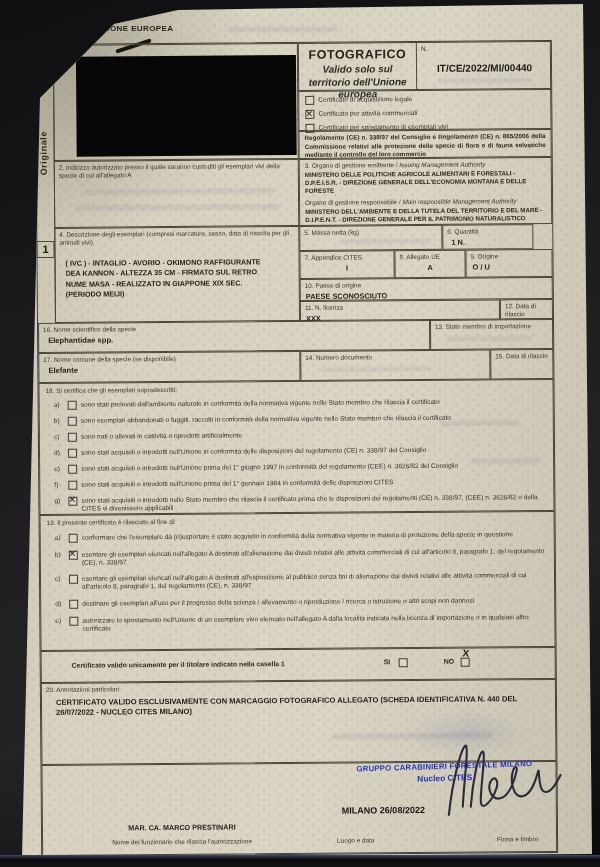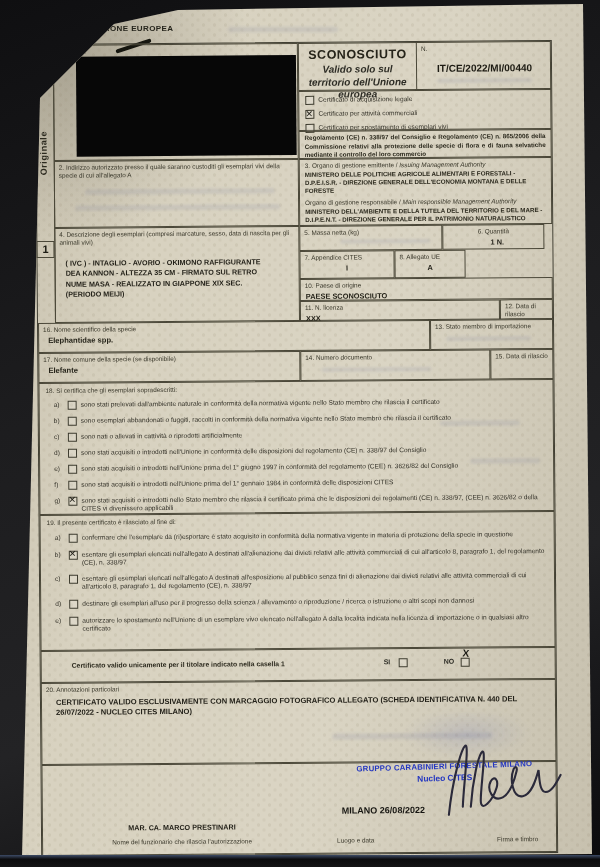--- a/index.html
+++ b/index.html
@@ -92,21 +92,21 @@
       <div class="smud" style="left:20px;top:44px;width:205px;"></div>
     </div>
 
     <div class="box" style="left:17px;top:183px;width:245px;height:95px;">
       <div class="lbl pad">4. Descrizione degli esemplari (compresi marcature, sesso, data di nascita per gli animali vivi)</div>
       <div class="val" style="position:absolute;left:10px;top:30px;width:210px;font-size:7.2px;line-height:1.45;">( IVC ) - INTAGLIO - AVORIO - OKIMONO RAFFIGURANTE DEA KANNON - ALTEZZA 35 CM - FIRMATO SUL RETRO NUME MASA - REALIZZATO IN GIAPPONE XIX SEC. (PERIODO MEIJI)</div>
     </div>
 
     <div class="box" style="left:262px;top:0;width:253px;height:48px;">
       <div style="position:absolute;left:0;top:0;width:118px;height:48px;border-right:0.8px solid #4b4839;box-sizing:border-box;text-align:center;">
-        <div style="font-size:12.5px;font-weight:bold;letter-spacing:.5px;margin-top:4px;color:#26241a;">SCONOSCIUTO</div>
+        <div style="font-size:12.5px;font-weight:bold;letter-spacing:.5px;margin-top:4px;color:#26241a;">FOTOGRAFICO</div>
         <div style="font-size:10px;font-weight:bold;font-style:italic;line-height:1.25;margin-top:2px;padding:0 4px;">Valido solo sul territorio dell'Unione europea</div>
       </div>
       <div style="position:absolute;left:118px;top:0;width:135px;height:48px;">
         <div class="lbl pad">N.</div>
         <div style="font-size:10px;font-weight:bold;text-align:center;margin-top:8px;color:#1d1b13;">IT/CE/2022/MI/00440</div>
         <div class="smud" style="left:20px;top:36px;width:95px;height:4px;"></div>
       </div>
     </div>
 
     <div class="box" style="left:262px;top:48px;width:253px;height:40px;">
@@ -134,32 +134,36 @@
         <div style="font-size:6.2px;font-weight:bold;line-height:1.3;margin:1px 0 4px;color:#2c2a1e;">MINISTERO DELLE POLITICHE AGRICOLE ALIMENTARI E FORESTALI - D.P.E.I.S.R. - DIREZIONE GENERALE DELL'ECONOMIA MONTANA E DELLE FORESTE</div>
         <div class="lbl"><span>Organo di gestione responsabile / </span><i>Main responsible Management Authority</i></div>
         <div style="font-size:6.2px;font-weight:bold;line-height:1.3;margin-top:1px;color:#2c2a1e;">MINISTERO DELL'AMBIENTE E DELLA TUTELA DEL TERRITORIO E DEL MARE - D.I.P.E.N.T. - DIREZIONE GENERALE PER IL PATRIMONIO NATURALISTICO</div>
       </div>
     </div>
 
     <div class="box" style="left:262px;top:183px;width:143px;height:25px;">
       <div class="lbl pad">5. Massa netta (kg)</div>
       <div class="smud" style="left:40px;top:13px;width:90px;height:4px;"></div>
     </div>
-    <div class="box" style="left:405px;top:183px;width:102px;height:25px;text-align:center;">
+    <div class="box" style="left:405px;top:183px;width:91px;height:25px;">
       <div class="lbl pad">6. Quantità</div>
       <div class="val" style="margin-left:8px;">1 N.</div>
     </div>
 
     <div class="box" style="left:262px;top:208px;width:95px;height:28px;">
       <div class="lbl pad">7. Appendice CITES</div>
       <div class="val" style="text-align:center;">I</div>
     </div>
     <div class="box" style="left:357px;top:208px;width:71px;height:28px;">
       <div class="lbl pad">8. Allegato UE</div>
       <div class="val" style="text-align:center;">A</div>
+    </div>
+    <div class="box" style="left:428px;top:208px;width:87px;height:28px;">
+      <div class="lbl pad">9. Origine</div>
+      <div class="val" style="margin-left:6px;">O / U</div>
     </div>
 
     <div class="box" style="left:262px;top:236px;width:253px;height:22px;">
       <div class="lbl pad">10. Paese di origine</div>
       <div style="font-size:7.4px;font-weight:600;margin-left:5px;color:#26241a;">PAESE SCONOSCIUTO</div>
     </div>
 
     <div class="box" style="left:262px;top:258px;width:200px;height:20px;">
       <div class="lbl pad">11. N. licenza</div>
       <div class="val" style="margin-left:5px;">XXX</div>

